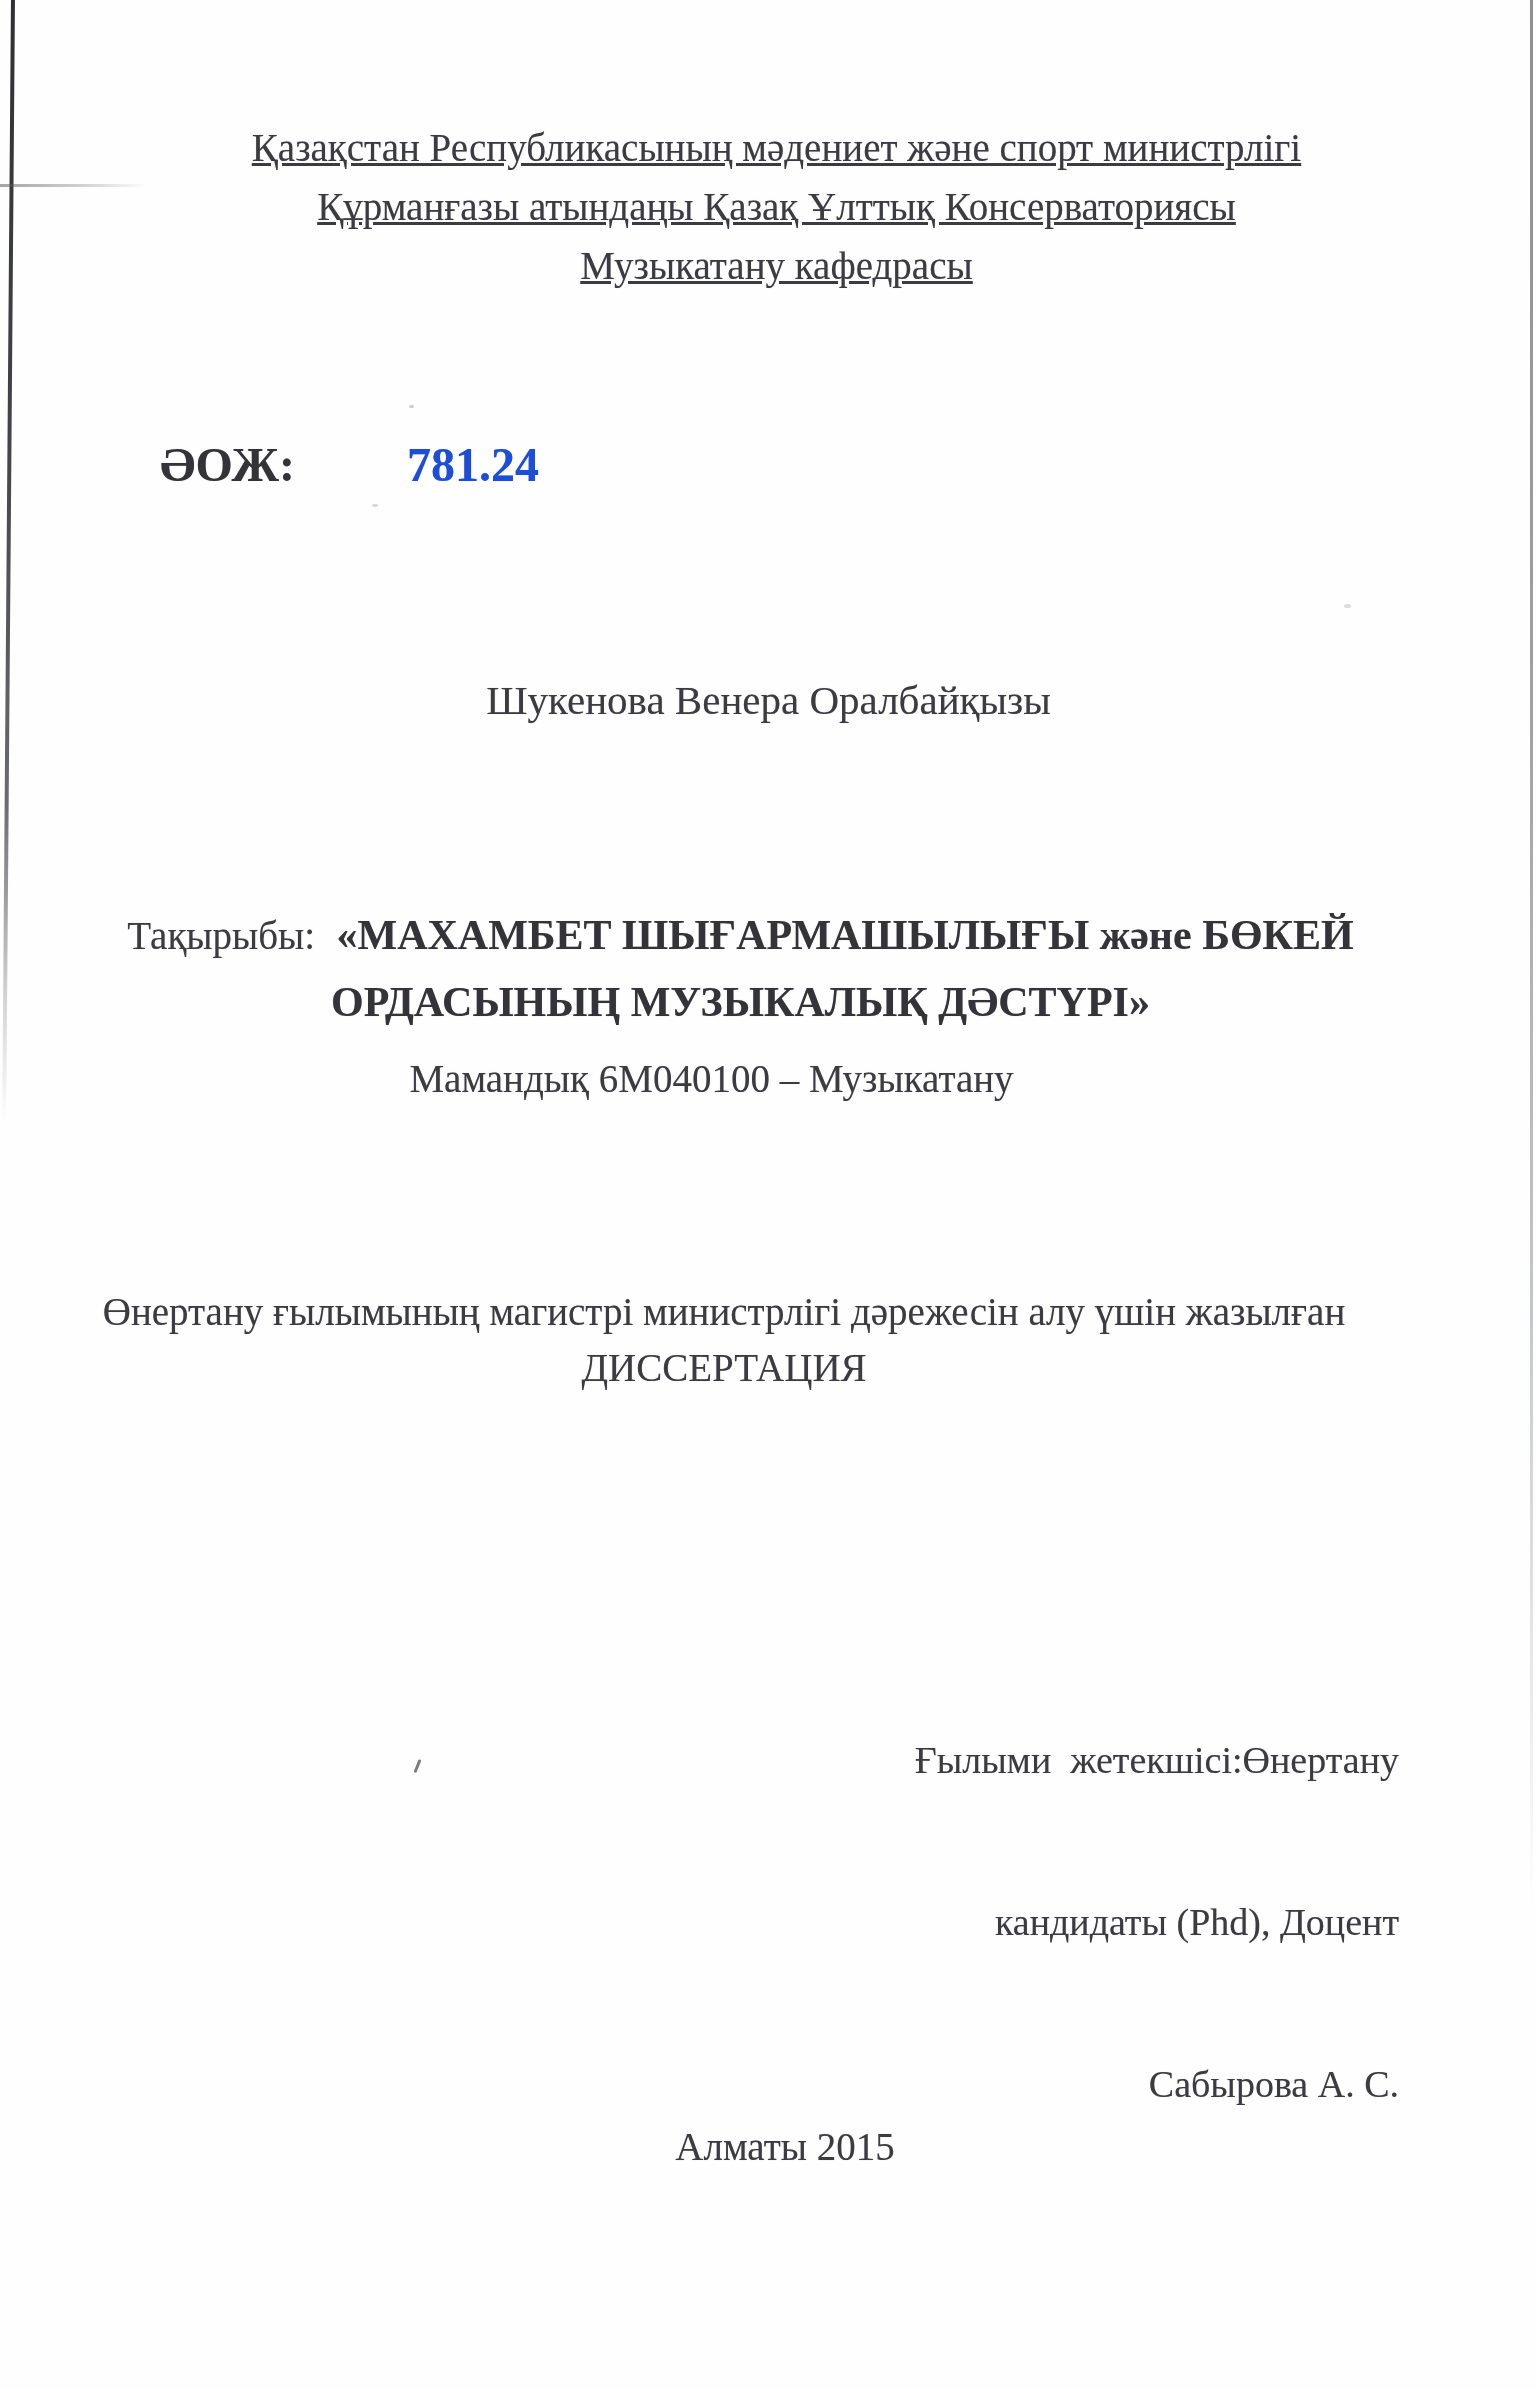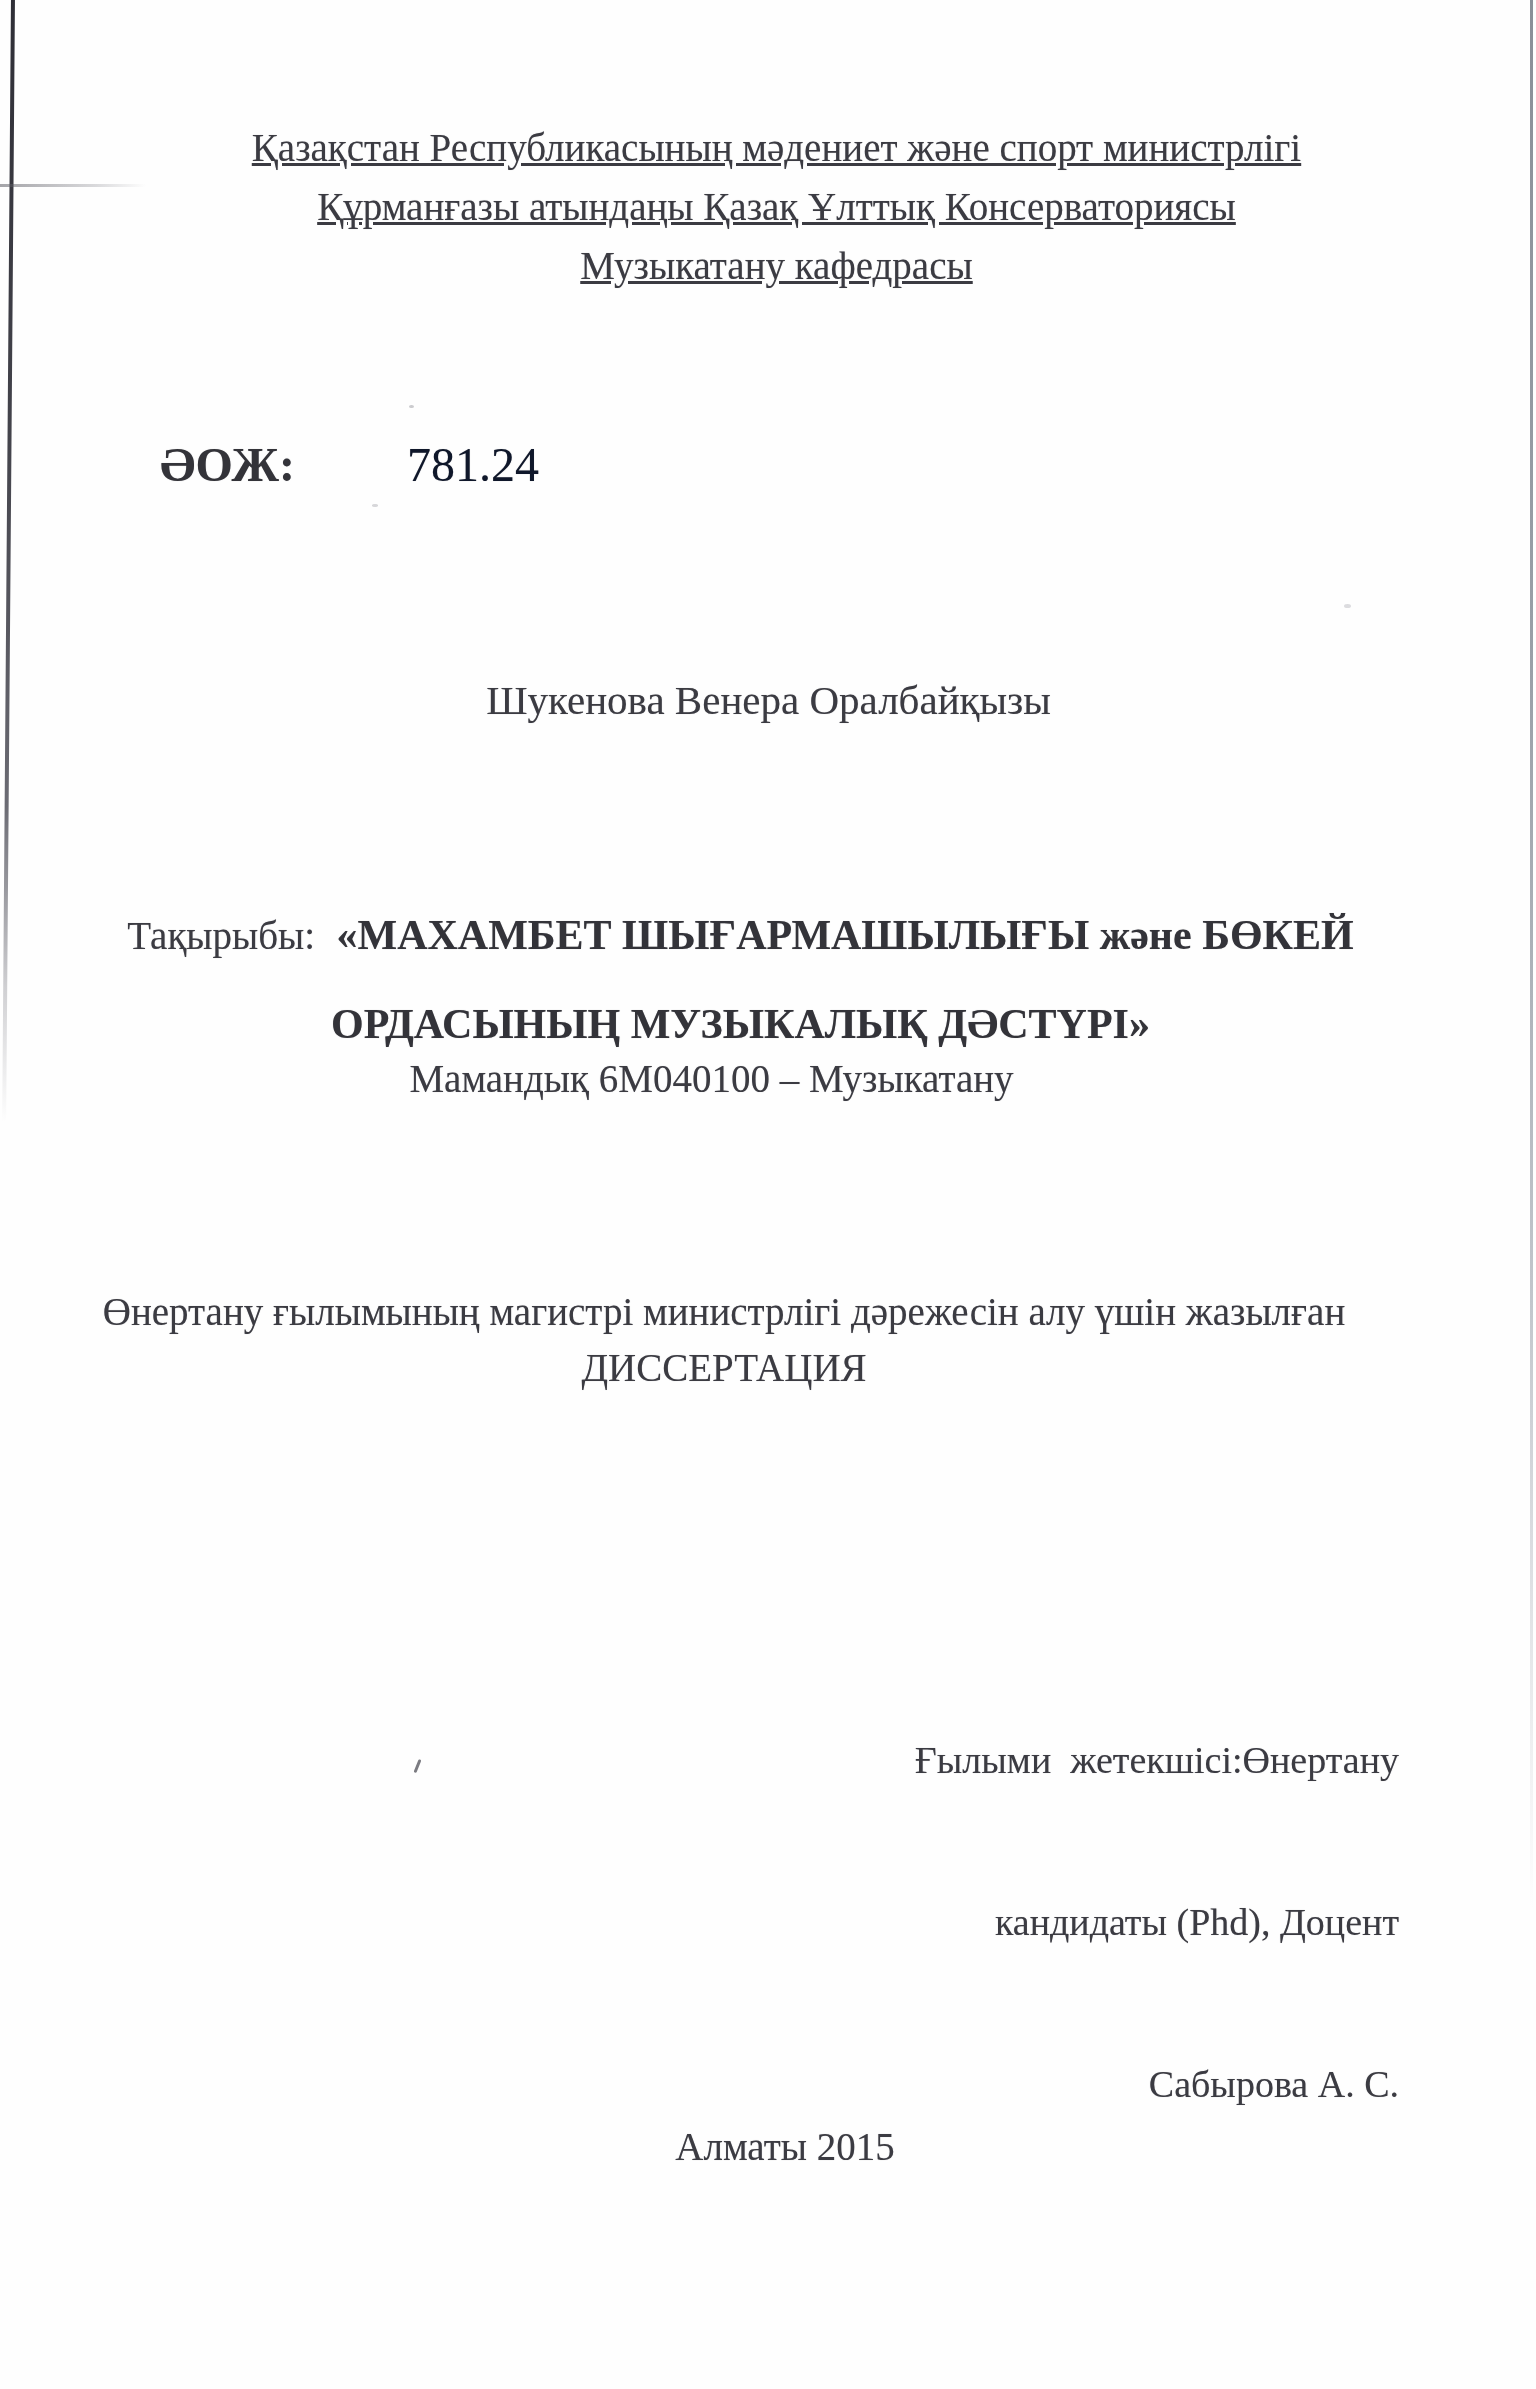--- a/index.html
+++ b/index.html
@@ -27,32 +27,32 @@
     left: 44px; top: 118px; width: 1465px;
     font-size: 39px; line-height: 59px; text-decoration: underline;
   }
   .udc-row { left: 0; top: 441px; width: 1537px; height: 49px; }
   .udc-label {
     position: absolute; left: 160px; top: 0;
     font-size: 48px; line-height: 48px; font-weight: 700; color: #333339;
   }
   .udc-value {
     position: absolute; left: 407px; top: 0;
-    font-size: 48px; line-height: 48px; font-weight: 400; color: #0f172a;
+    font-size: 48px; line-height: 48px; font-weight: 700; color: #1d4ed8;
   }
   .author-line {
     left: 28px; top: 680px; width: 1481px;
     font-size: 41px; line-height: 41px;
   }
   .title-block {
     left: 16.5px; top: 902px; width: 1448px;
     font-size: 42px; line-height: 67px;
   }
   .topic-label { font-size: 39px; font-weight: 400; margin-right: 21.4px; }
-  .bold-title { font-weight: 700; color: #333339; margin-top: 22px; }
+  .bold-title { font-weight: 700; color: #333339; }
   .specialty-line {
     left: 0; top: 1059px; width: 1423px;
     font-size: 39px; line-height: 39px;
   }
   .degree-block {
     left: 0; top: 1284px; width: 1448px;
     font-size: 39px; line-height: 56px;
   }
   .doc-type-line { font-size: 39px; }
   .supervisor-block {

